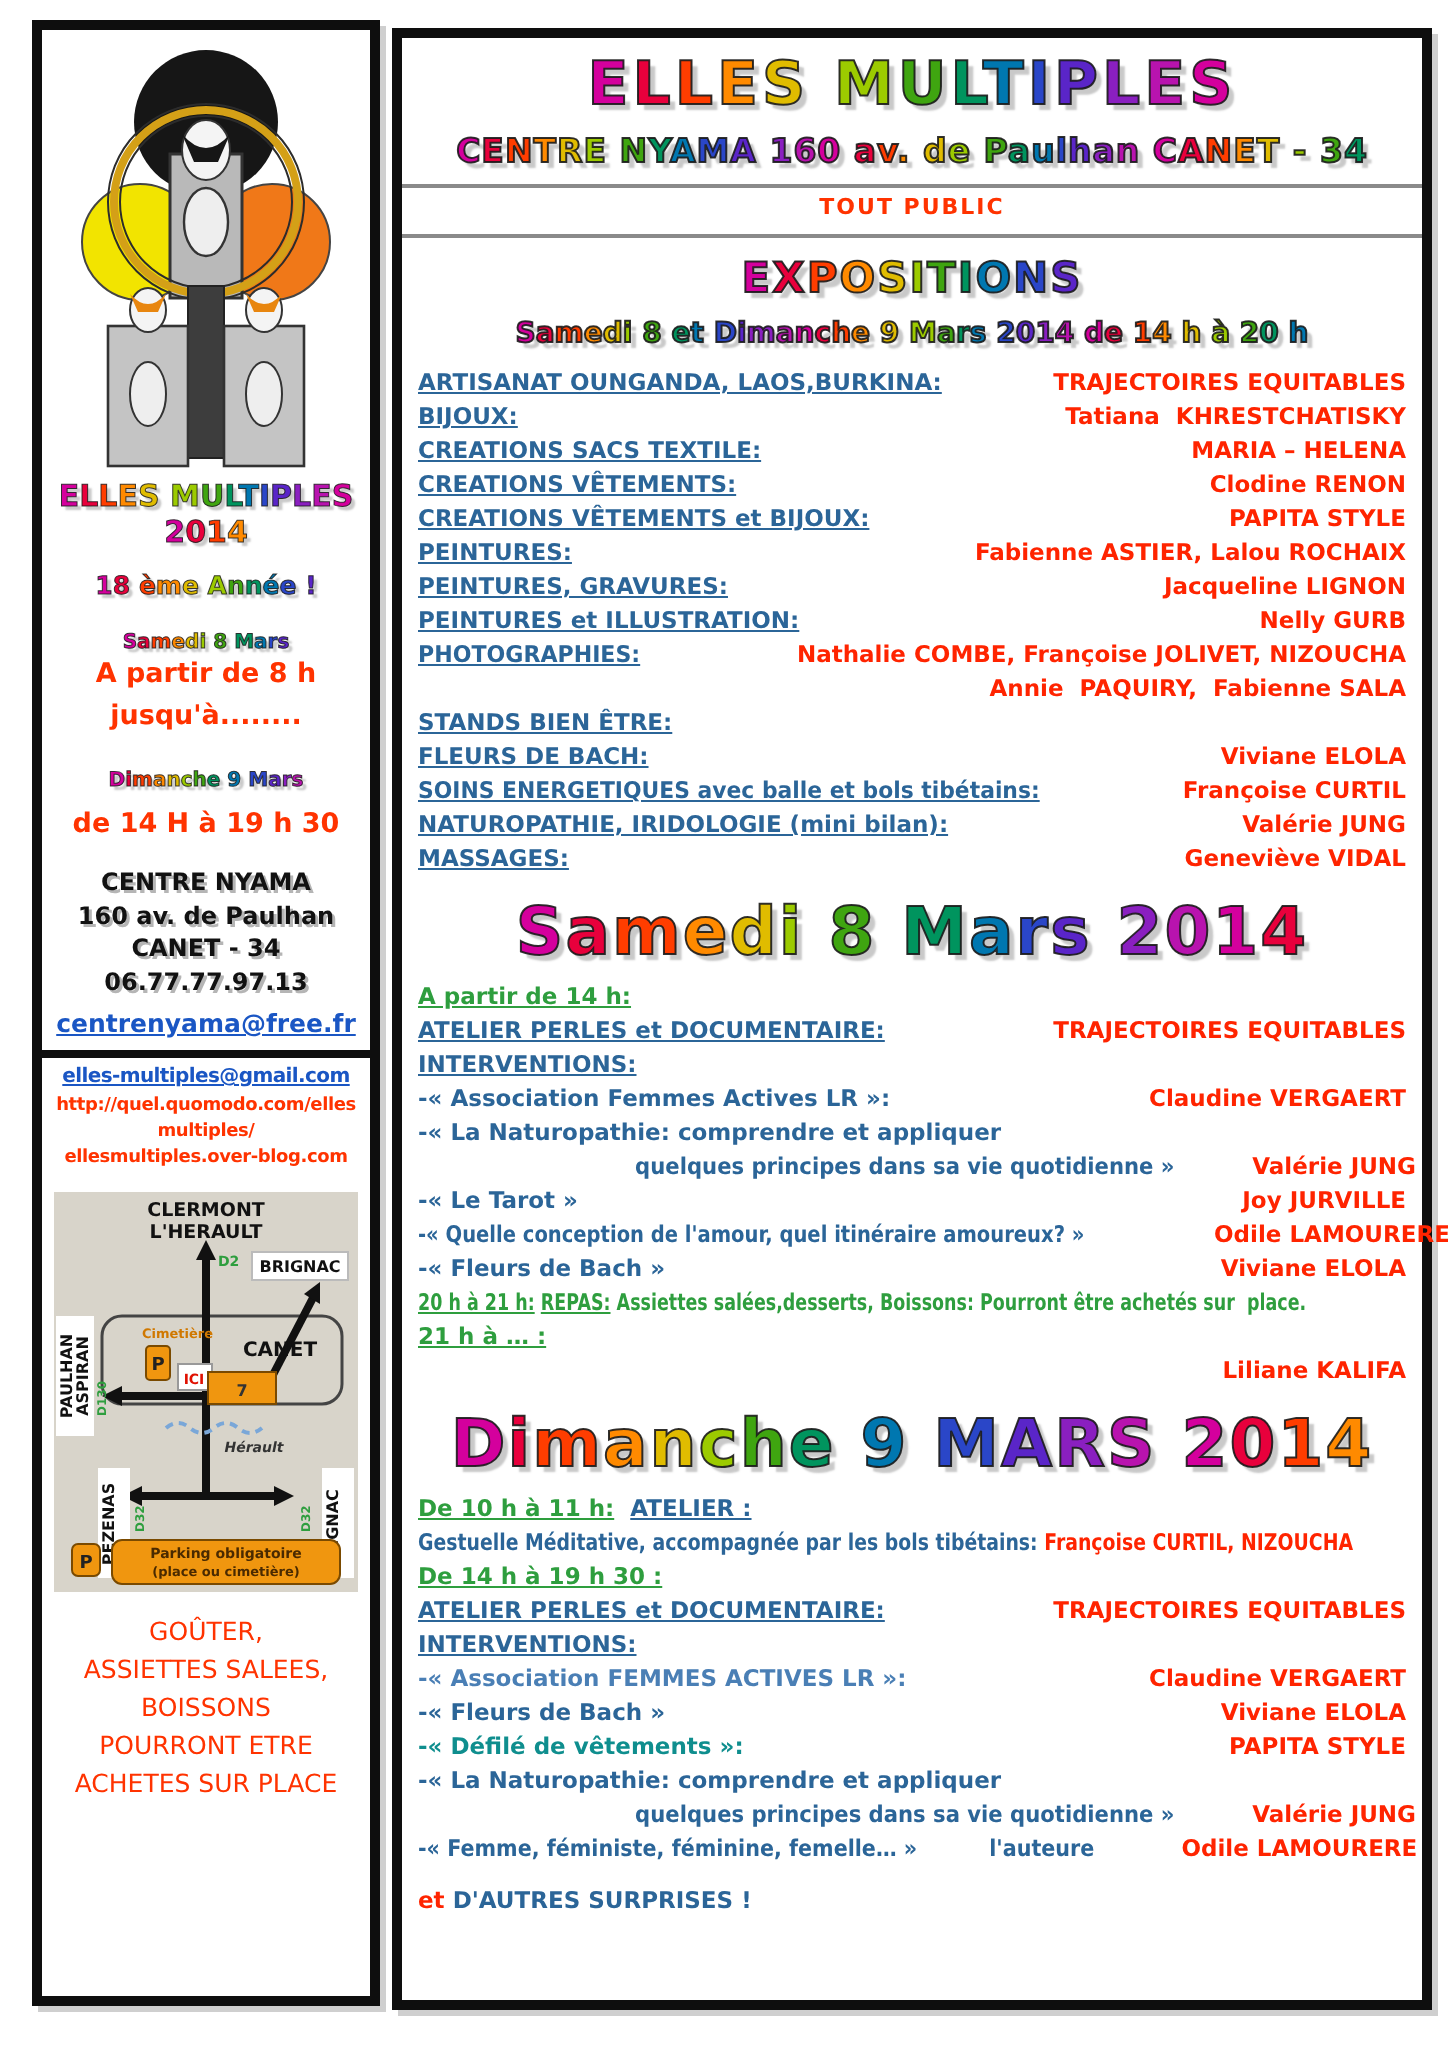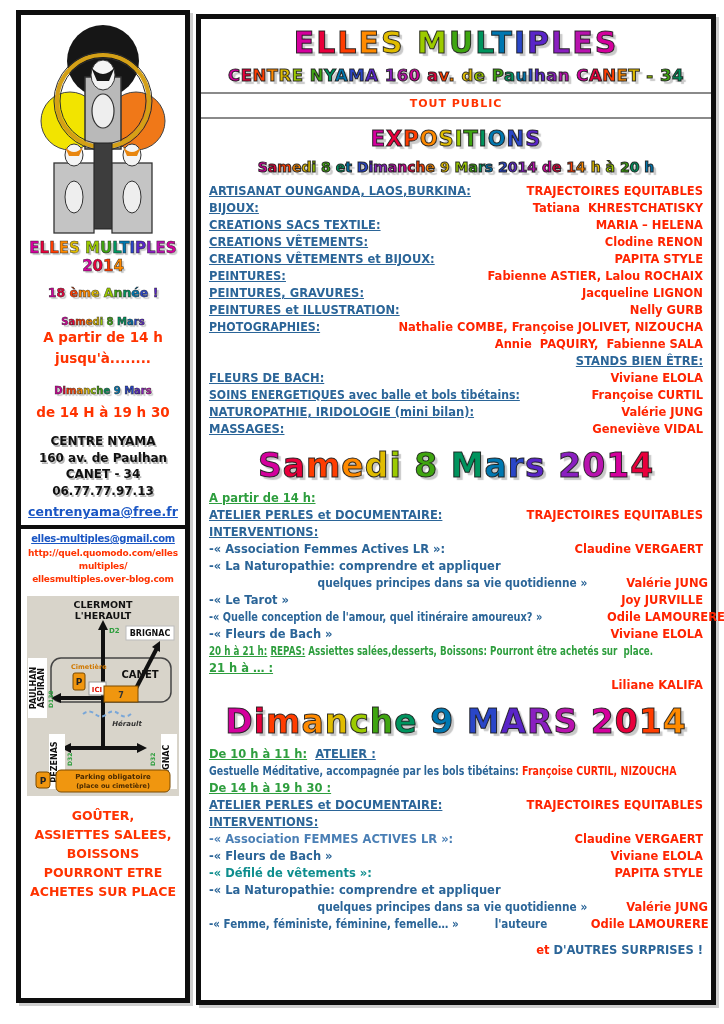--- a/index.html
+++ b/index.html
@@ -19,21 +19,21 @@
   .hdr-title{text-align:center;font-size:30px;font-weight:bold;letter-spacing:2px;margin-top:2px;}
   .hdr-sub{text-align:center;font-size:16.5px;font-weight:bold;letter-spacing:.5px;margin-top:6px;}
   .rule{border:0;border-top:2px solid #8a8a8a;margin:7px -8px 0 -8px;}
   .audience{text-align:center;font-size:11px;font-weight:bold;color:#FF3300;margin:3px 0;letter-spacing:1px;}
   .expo-title{text-align:center;font-size:21px;font-weight:bold;letter-spacing:1px;margin-top:8px;}
   .dates-line{text-align:center;font-size:14px;font-weight:bold;margin:8px 0 8px 0;}
   .row{display:flex;font-size:11.5px;line-height:17px;white-space:pre;}
   .row .lft{display:inline-block;transform-origin:left center;}
   .row .rgt{margin-left:auto;text-align:right;padding-left:6px;}
   .row.indent .lft{padding-left:118px;}
-  .row.center{justify-content:flex-end;}
+  .row.center{justify-content:flex-start;}
   .row.spacer{height:9px;}
   .big-heading{text-align:center;font-size:33px;font-weight:bold;letter-spacing:1px;margin:8px 0 5px 0;}
   
   .rainbow span{ text-shadow:3px 3px 1px rgba(120,120,120,.40); }
   .rainbow.big span{-webkit-text-stroke:1px rgba(25,25,25,.9);}
   .rainbow.small span{-webkit-text-stroke:.5px rgba(25,25,25,.85); text-shadow:2px 2px 1px rgba(120,120,120,.40);}
   
   .lp-rainbow{font-weight:bold;text-align:center;}
   .lp-title{font-size:15px;margin-top:2px;}
   .lp-year{font-size:15px;}
@@ -41,21 +41,21 @@
   .lp-day{font-size:10px;margin-top:16px;}
   .lp-red{color:#FF3300;font-weight:bold;font-size:13.5px;text-align:center;line-height:21px;}
   .lp-sun-red{margin-top:6px;}
   .lp-addr{color:#111;font-weight:bold;font-size:12px;text-align:center;line-height:16.5px;text-shadow:1.5px 1.5px 0 #b5b5b5;margin-top:10px;}
   .lp-link1{color:#1a56c4;font-weight:bold;font-size:12.5px;text-decoration:underline;margin-top:5px;}
   .lp-div{width:100%;border:0;border-top:4px solid #0e0e0e;margin:6px 0 4px 0;}
   .lp-link2{color:#1a56c4;font-weight:bold;font-size:10px;letter-spacing:-.3px;text-decoration:underline;}
   .lp-url{color:#FF3300;font-weight:bold;font-size:9px;letter-spacing:-.2px;text-align:center;line-height:13px;margin-top:3px;}
   .lp-footer{margin-top:10px;text-align:center;}
   .lp-entree{color:#FF3300;font-weight:bold;font-size:14px;text-decoration:underline;line-height:22px;}
-  .lp-foot-line{color:#FF3300;font-weight:bold;font-size:12.5px;line-height:19px;}
+  .lp-foot-line{color:#FF3300;font-weight:normal;font-size:12.5px;line-height:19px;}
   .map-wrap{margin-top:10px;}
 </style>
 </head>
 <body>
 
 <div id="left-panel" class="panel">
 
   <svg class="artwork" width="150" height="222" viewBox="0 0 150 222">
     <rect x="0" y="0" width="150" height="222" fill="#ffffff"></rect>
     <circle cx="75" cy="46" r="36" fill="#161616"></circle>
@@ -81,21 +81,21 @@
       <path d="M95,132 q9,10 18,0 l-4,9 h-10 z" fill="#E8860F"></path>
       <ellipse cx="104" cy="182" rx="9" ry="16" fill="#eee" stroke="#333"></ellipse>
     </g>
   </svg>
 
   <div class="lp-rainbow lp-title rainbow small"><span style="color: rgb(212, 0, 157);">E</span><span style="color: rgb(232, 0, 60);">L</span><span style="color: rgb(255, 61, 0);">L</span><span style="color: rgb(255, 138, 0);">E</span><span style="color: rgb(224, 188, 0);">S</span><span> </span><span style="color: rgb(156, 203, 0);">M</span><span style="color: rgb(63, 165, 16);">U</span><span style="color: rgb(0, 148, 94);">L</span><span style="color: rgb(0, 119, 176);">T</span><span style="color: rgb(42, 70, 200);">I</span><span style="color: rgb(90, 37, 200);">P</span><span style="color: rgb(138, 31, 192);">L</span><span style="color: rgb(184, 19, 174);">E</span><span style="color: rgb(212, 0, 157);">S</span></div>
   <div class="lp-rainbow lp-year rainbow small"><span style="color: rgb(212, 0, 157);">2</span><span style="color: rgb(232, 0, 60);">0</span><span style="color: rgb(255, 61, 0);">1</span><span style="color: rgb(255, 138, 0);">4</span></div>
   <div class="lp-rainbow lp-anniv rainbow small"><span style="color: rgb(212, 0, 157);">1</span><span style="color: rgb(232, 0, 60);">8</span><span> </span><span style="color: rgb(255, 61, 0);">è</span><span style="color: rgb(255, 138, 0);">m</span><span style="color: rgb(224, 188, 0);">e</span><span> </span><span style="color: rgb(156, 203, 0);">A</span><span style="color: rgb(63, 165, 16);">n</span><span style="color: rgb(0, 148, 94);">n</span><span style="color: rgb(0, 119, 176);">é</span><span style="color: rgb(42, 70, 200);">e</span><span> </span><span style="color: rgb(90, 37, 200);">!</span></div>
 
   <div class="lp-rainbow lp-day rainbow small"><span style="color: rgb(212, 0, 157);">S</span><span style="color: rgb(232, 0, 60);">a</span><span style="color: rgb(255, 61, 0);">m</span><span style="color: rgb(255, 138, 0);">e</span><span style="color: rgb(224, 188, 0);">d</span><span style="color: rgb(156, 203, 0);">i</span><span> </span><span style="color: rgb(63, 165, 16);">8</span><span> </span><span style="color: rgb(0, 148, 94);">M</span><span style="color: rgb(0, 119, 176);">a</span><span style="color: rgb(42, 70, 200);">r</span><span style="color: rgb(90, 37, 200);">s</span></div>
-  <div class="lp-red">A partir de 14 h</div>
+  <div class="lp-red">A partir de 8 h</div>
   <div class="lp-red">jusqu'à........</div>
 
   <div class="lp-rainbow lp-day rainbow small"><span style="color: rgb(212, 0, 157);">D</span><span style="color: rgb(232, 0, 60);">i</span><span style="color: rgb(255, 61, 0);">m</span><span style="color: rgb(255, 138, 0);">a</span><span style="color: rgb(224, 188, 0);">n</span><span style="color: rgb(156, 203, 0);">c</span><span style="color: rgb(63, 165, 16);">h</span><span style="color: rgb(0, 148, 94);">e</span><span> </span><span style="color: rgb(0, 119, 176);">9</span><span> </span><span style="color: rgb(42, 70, 200);">M</span><span style="color: rgb(90, 37, 200);">a</span><span style="color: rgb(138, 31, 192);">r</span><span style="color: rgb(184, 19, 174);">s</span></div>
   <div class="lp-red lp-sun-red">de 14 H à 19 h 30</div>
 
   <div class="lp-addr">
     <div>CENTRE NYAMA</div>
     <div>160 av. de Paulhan</div>
     <div>CANET - 34</div>
     <div>06.77.77.97.13</div>

